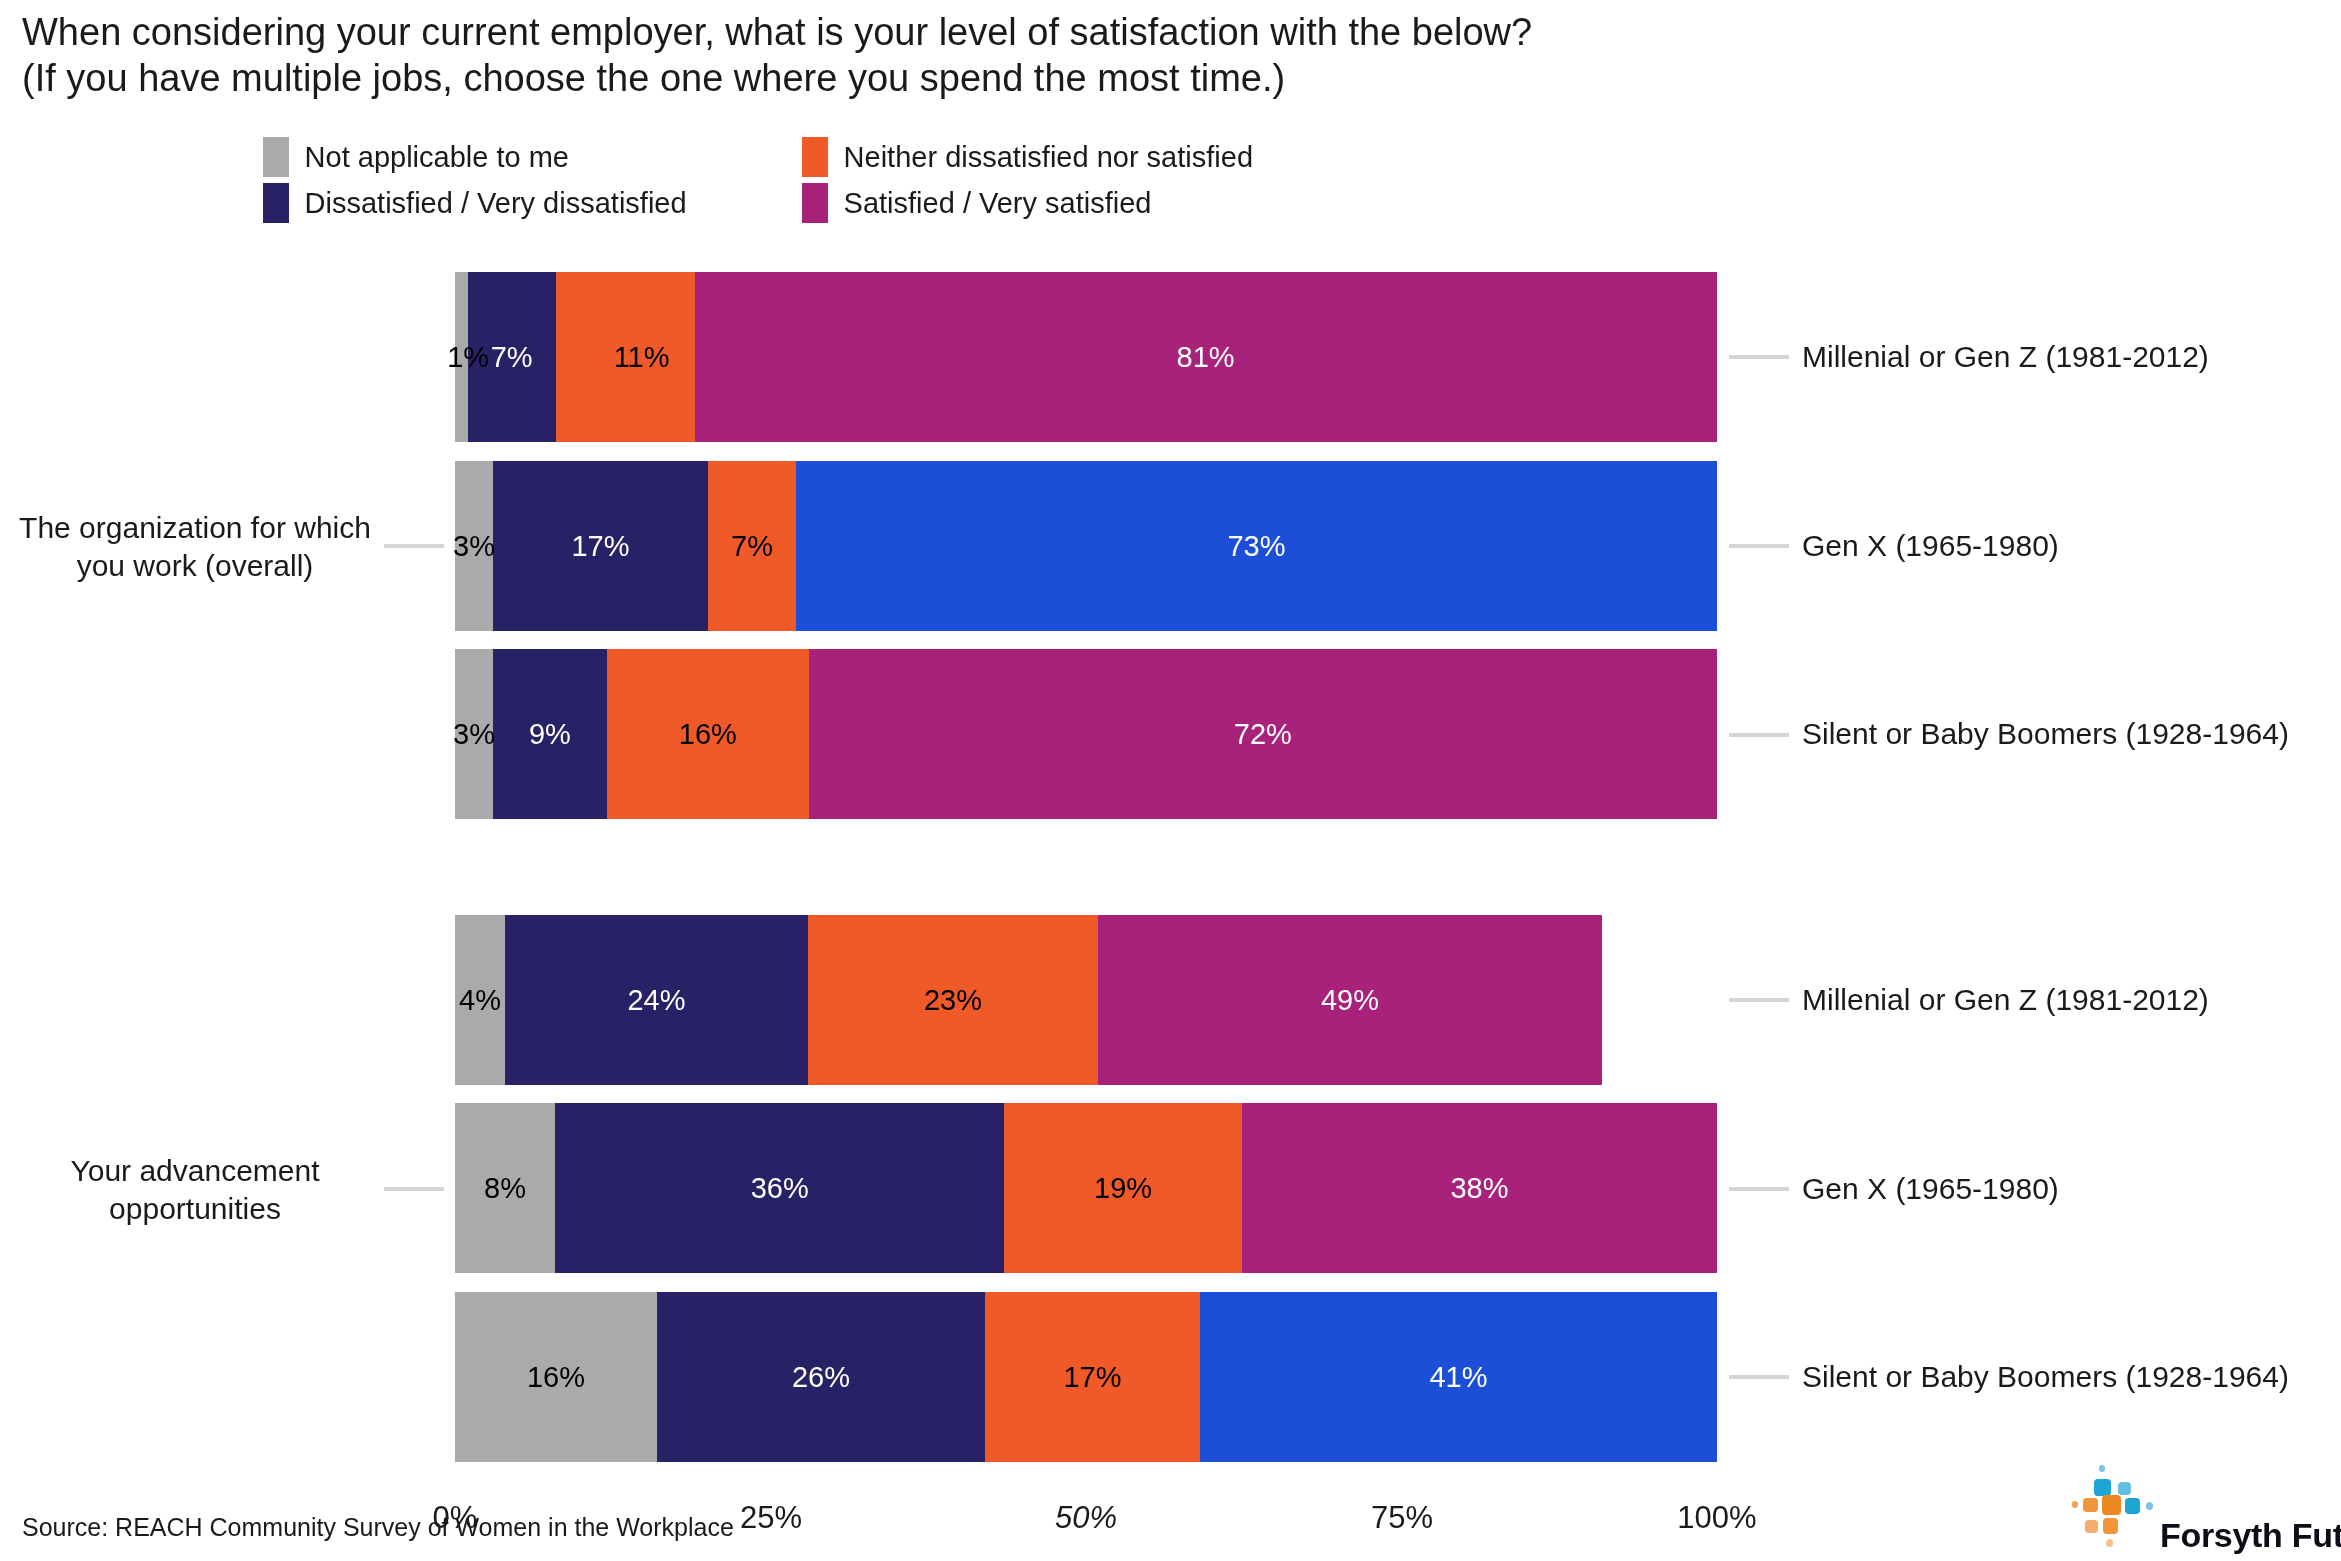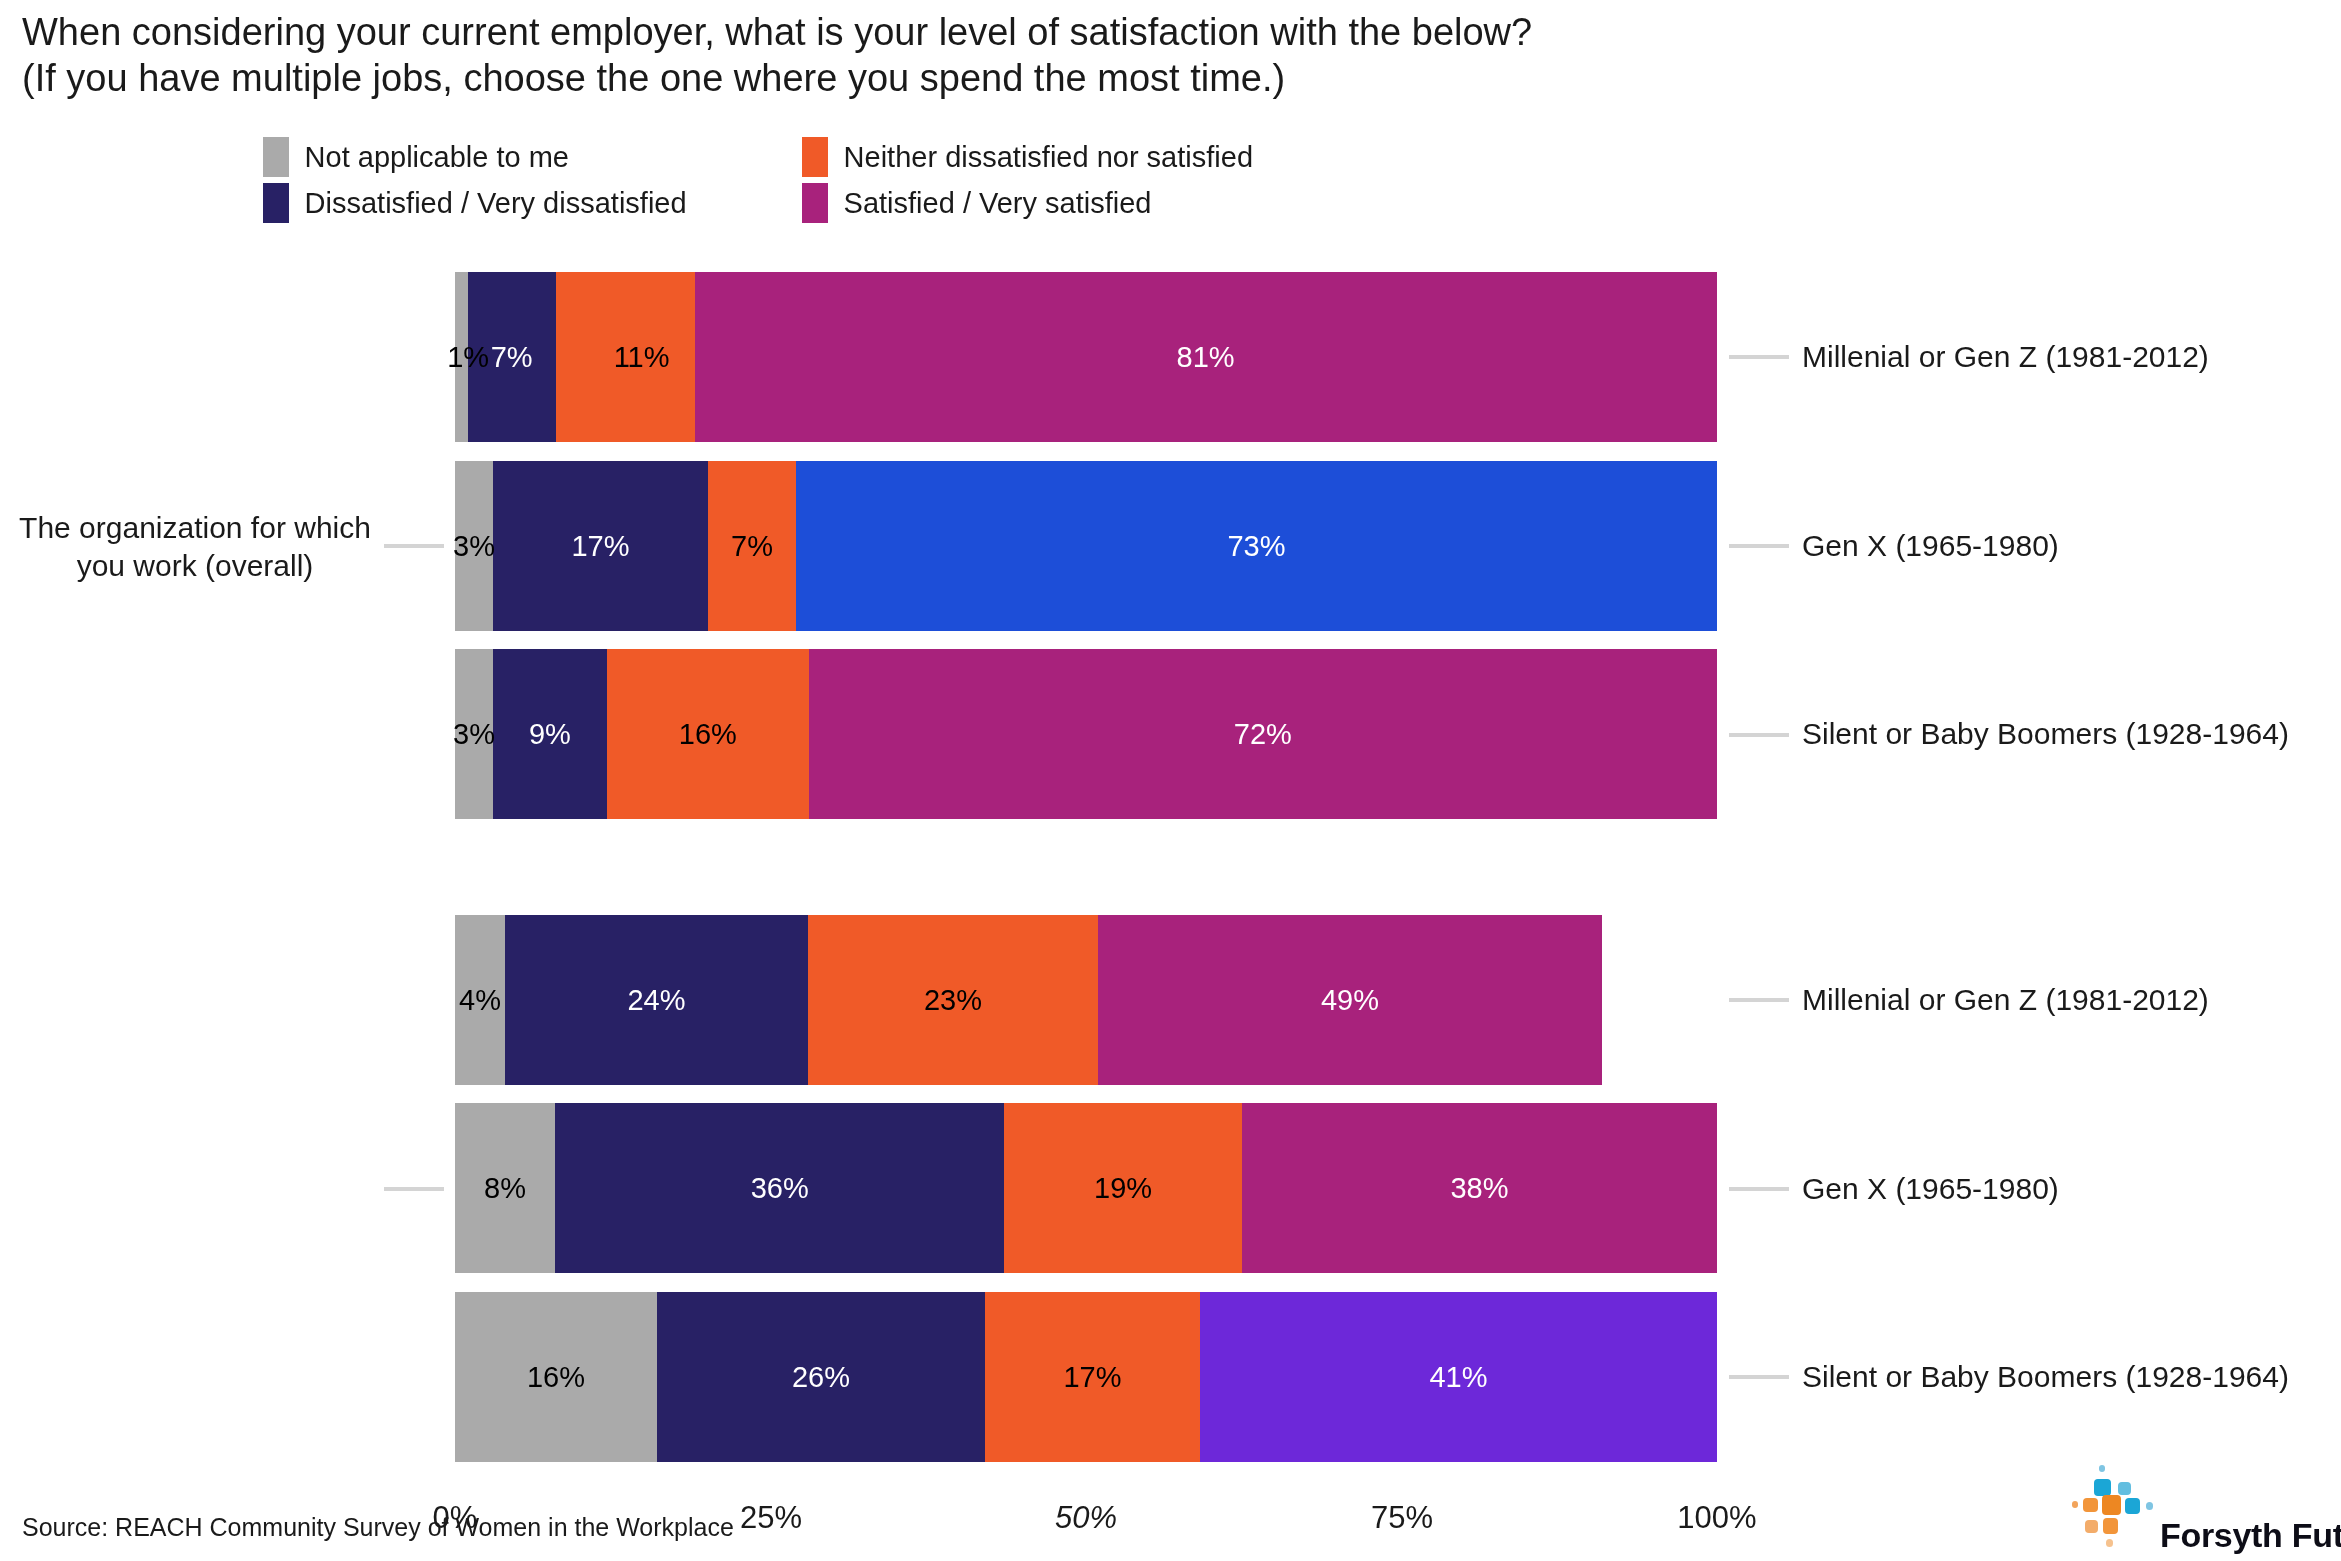--- a/index.html
+++ b/index.html
@@ -270,32 +270,36 @@
       <div class="bar-row" style="top: 1292px;">
         <div class="seg" style="width: 202px; background: rgb(170, 170, 170);">
           <span class="seg-label dark">16%</span>
         </div>
         <div class="seg" style="width: 328px; background: rgb(40, 33, 101);">
           <span class="seg-label light">26%</span>
         </div>
         <div class="seg" style="width: 215px; background: rgb(240, 90, 40);">
           <span class="seg-label dark">17%</span>
         </div>
-        <div class="seg" style="width: 517px; background: #6d28d9;">
+        <div class="seg" style="width: 517px; background: #1d4ed8;">
           <span class="seg-label light">41%</span>
         </div>
       </div>
       <div class="connector" style="left: 1729px; width: 60px; top: 1375px;"></div>
       <div class="right-label" style="top: 1377px;">Silent or Baby Boomers (1928-1964)</div>
       <div class="connector" style="left: 384px; width: 60px; top: 544px;"></div>
       <div class="group-label" style="left: 0px; top: 546px;">
         <div>The organization for which</div>
         <div>you work (overall)</div>
       </div>
       <div class="connector" style="left: 384px; width: 60px; top: 1187px;"></div>
+      <div class="group-label" style="left: 0px; top: 1189px;">
+        <div>Your advancement</div>
+        <div>opportunities</div>
+      </div>
       <div class="axis-tick" style="left: 455px; top: 1500px;">0%</div>
       <div class="axis-tick" style="left: 771px; top: 1500px;">25%</div>
       <div class="axis-tick" style="left: 1086px; top: 1500px; font-style: italic;">50%</div>
       <div class="axis-tick" style="left: 1402px; top: 1500px;">75%</div>
       <div class="axis-tick" style="left: 1717px; top: 1500px;">100%</div>
     </div>
 
   <div class="source">Source: REACH Community Survey of Women in the Workplace</div>
 
   <div class="brand">

